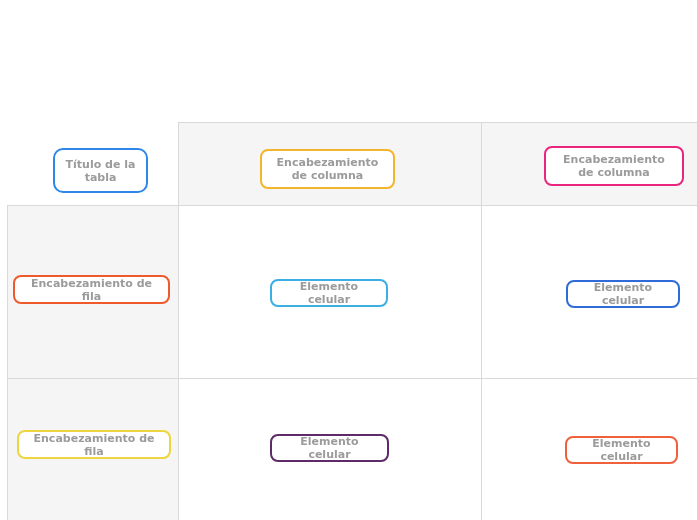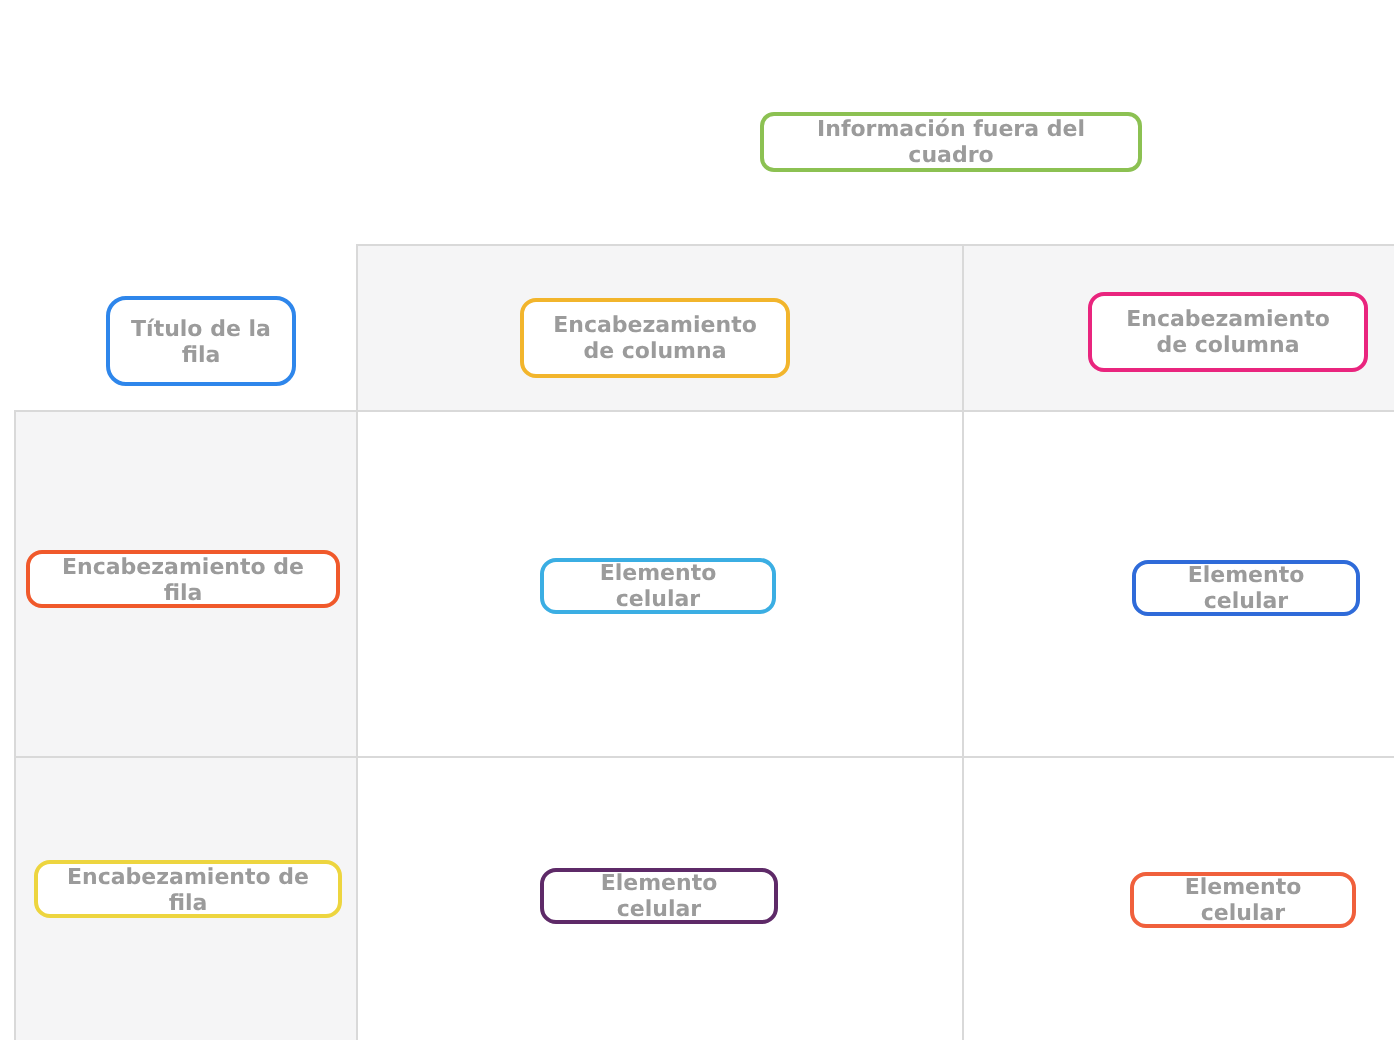--- a/index.html
+++ b/index.html
@@ -55,26 +55,23 @@
   <div class="band band-header-row"></div>
   <div class="band band-header-col"></div>
 
   <div class="gridline hline-top"></div>
   <div class="gridline hline-mid1"></div>
   <div class="gridline hline-mid2"></div>
   <div class="gridline vline-left"></div>
   <div class="gridline vline-c1"></div>
   <div class="gridline vline-c2"></div>
 
-  <div class="node node-outside" style="border-color: rgb(140, 193, 82);">
-    <span>Información fuera del cuadro</span>
-  </div>
 
   <div class="node node-title" style="border-color: rgb(46, 134, 235);">
-    <span>Título de la fila</span>
+    <span>Título de la tabla</span>
   </div>
 
   <div class="node node-colhead1" style="border-color: rgb(242, 181, 44);">
     <span>Encabezamiento de columna</span>
   </div>
   <div class="node node-colhead2" style="border-color: rgb(233, 37, 126);">
     <span>Encabezamiento de columna</span>
   </div>
 
   <div class="node node-rowhead1" style="border-color: rgb(240, 89, 43);">

